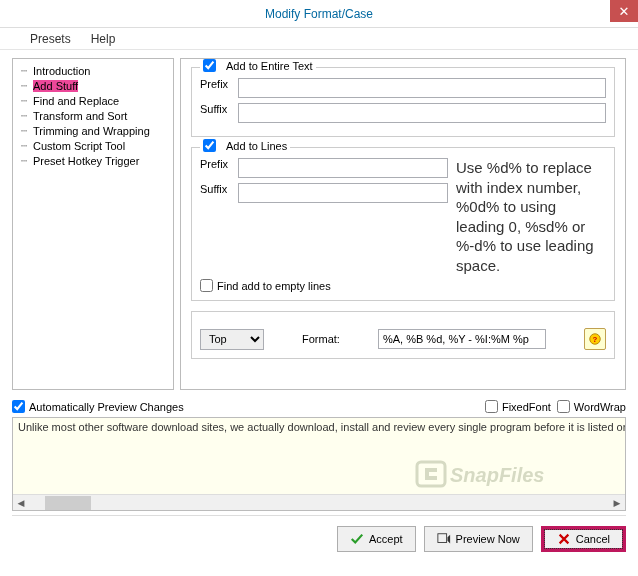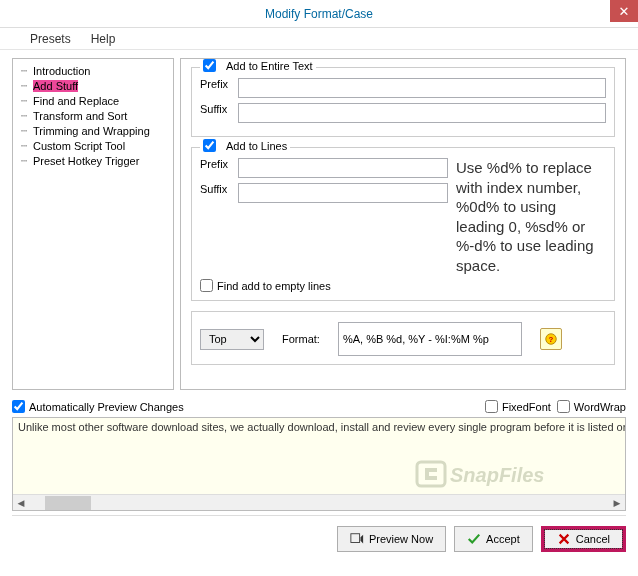--- a/index.html
+++ b/index.html
@@ -26,24 +26,24 @@
     .group-legend input[type="checkbox"] { width: 13px; height: 13px; }
     
     .field-row { display: flex; align-items: flex-start; gap: 6px; margin-bottom: 5px; }
     .field-label { width: 32px; text-align: left; font-size: 11px; }
     .field-input { flex: 1; border: 1px solid #abadb3; height: 20px; padding: 2px 4px; font-size: 11px; font-family: inherit; }
     .hint-text { font-size: 15px; color: #333; width: 150px; line-height: 1.3; }
     
     .inner-check { display: flex; align-items: center; gap: 4px; font-size: 11px; margin-top: 4px; }
     .inner-check input { width: 13px; height: 13px; }
     
-    .datetime-row { display: flex; align-items: center; gap: 18px; margin-top: 0; }
+    .datetime-row { display: flex; align-items: center; gap: 18px; margin-top: 6px; justify-content: space-between; }
     .dropdown { border: 1px solid #abadb3; height: 21px; width: 64px; padding: 1px 4px; font-size: 11px; font-family: inherit; }
     .format-label { font-size: 11px; }
-    .format-input { border: 1px solid #abadb3; height: 20px; width: 184px; padding: 16px 4px; font-size: 11px; font-family: inherit; }
+    .format-input { border: 1px solid #abadb3; height: 20px; width: 168px; padding: 2px 4px; font-size: 11px; font-family: inherit; }
     .help-btn { width: 22px; height: 22px; border: 1px solid #c0a050; background: #ffffd0; display: flex; align-items: center; justify-content: center; cursor: pointer; border-radius: 2px; }
     .help-btn svg { width: 14px; height: 14px; }
     
     .options-row { display: flex; align-items: center; padding: 2px 12px 4px 12px; gap: 6px; }
     .auto-preview { display: flex; align-items: center; gap: 4px; font-size: 11px; }
     .auto-preview input { width: 13px; height: 13px; }
     .spacer { flex: 1; }
     
     .preview-area { margin: 0 12px; border: 1px solid #bbb; height: 94px; background: #ffffef; position: relative; overflow: hidden; }
     .preview-text { padding: 3px 5px; font-size: 11px; white-space: nowrap; color: #333; }
@@ -197,30 +197,30 @@
     <div style="flex:1"></div>
     <div class="scroll-arrow">▶</div>
   </div>
 </div>
 
 <hr class="sep">
 
 <div class="bottom-bar">
   <button class="btn">
     <svg class="btn-icon" viewBox="0 0 16 16">
+        <path d="M2 8 L6 12 L14 3" stroke="#2a9d2a" stroke-width="2.5" fill="none"></path>
+      </svg>
+    <span>Accept</span>
+  </button>
+  <button class="btn">
+    <svg class="btn-icon" viewBox="0 0 16 16">
         <rect x="1" y="2" width="10" height="10" fill="none" stroke="#333"></rect>
         <path d="M12 6 L15 3 L15 13 L12 10" fill="#333"></path>
       </svg>
     <span>Preview Now</span>
-  </button>
-  <button class="btn">
-    <svg class="btn-icon" viewBox="0 0 16 16">
-        <path d="M2 8 L6 12 L14 3" stroke="#2a9d2a" stroke-width="2.5" fill="none"></path>
-      </svg>
-    <span>Accept</span>
   </button>
   <button class="btn default">
     <svg class="btn-icon" viewBox="0 0 16 16">
         <path d="M3 3 L13 13 M13 3 L3 13" stroke="#cc0000" stroke-width="2.5"></path>
       </svg>
     <span>Cancel</span>
   </button>
 </div>
 
 </body></html>

